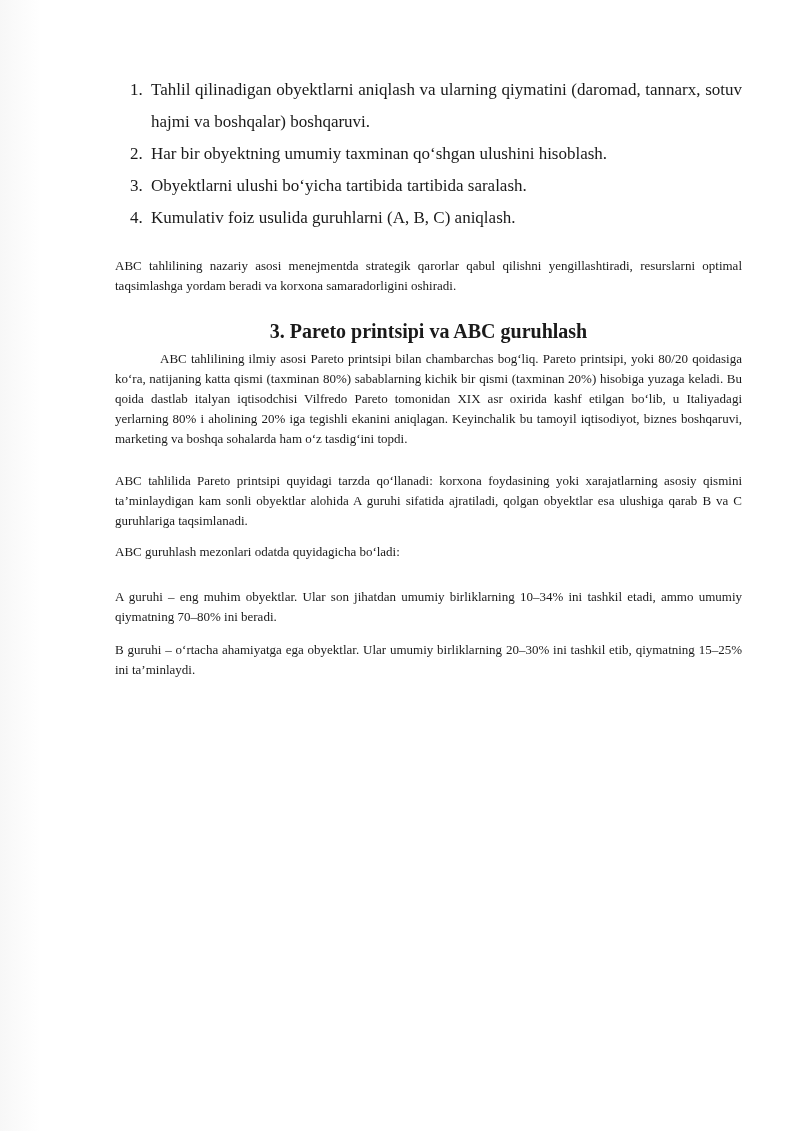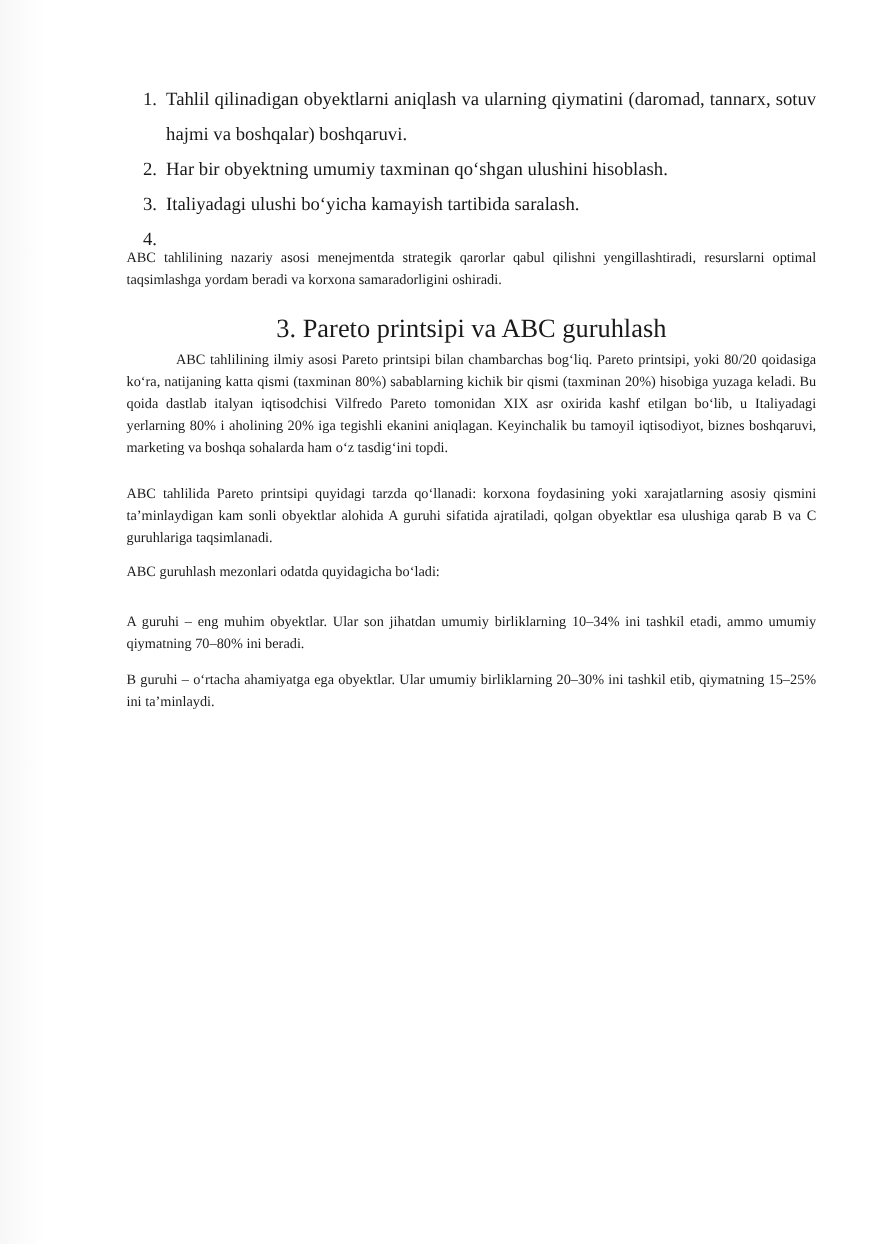--- a/index.html
+++ b/index.html
@@ -39,22 +39,22 @@
   }
   .para {
     margin: 0;
     font-size: 13px;
     line-height: 20px;
     text-align: justify;
   }
   .p-intro    { margin-bottom: 18px; }
   .heading {
     margin: 0 0 1px 0;
-    font-size: 24px;
-    font-weight: normal;
+    font-size: 20px;
+    font-weight: bold;
     line-height: 34px;
     text-align: center;
   }
   .p-pareto   { text-indent: 45px; margin-bottom: 22px; }
   .p-applied  { margin-bottom: 11px; }
   .p-criteria { margin-bottom: 25px; }
   .p-group-a  { margin-bottom: 13px; }
   .p-group-b  { margin-bottom: 0; }
 </style>
 </head>
@@ -67,24 +67,25 @@
       <div class="list-item">
         <span class="list-num">1.</span>
         <span>Tahlil qilinadigan obyektlarni aniqlash va ularning qiymatini (daromad, tannarx, sotuv hajmi va boshqalar) boshqaruvi.</span>
       </div>
       <div class="list-item">
         <span class="list-num">2.</span>
         <span>Har bir obyektning umumiy taxminan qoʻshgan ulushini hisoblash.</span>
       </div>
       <div class="list-item">
         <span class="list-num">3.</span>
-        <span>Italiyadagi ulushi boʻyicha kamayish tartibida saralash.</span>
+        <span>Obyektlarni ulushi boʻyicha tartibida tartibida saralash.</span>
       </div>
       <div class="list-item">
         <span class="list-num">4.</span>
+        <span>Kumulativ foiz usulida guruhlarni (A, B, C) aniqlash.</span>
       </div>
     </div>
 
     <p class="para p-intro">ABC tahlilining nazariy asosi menejmentda strategik qarorlar qabul qilishni yengillashtiradi, resurslarni optimal taqsimlashga yordam beradi va korxona samaradorligini oshiradi.</p>
 
     <h2 class="heading">3. Pareto printsipi va ABC guruhlash</h2>
 
     <p class="para p-pareto">ABC tahlilining ilmiy asosi Pareto printsipi bilan chambarchas bogʻliq. Pareto printsipi, yoki 80/20 qoidasiga koʻra, natijaning katta qismi (taxminan 80%) sabablarning kichik bir qismi (taxminan 20%) hisobiga yuzaga keladi. Bu qoida dastlab italyan iqtisodchisi Vilfredo Pareto tomonidan XIX asr oxirida kashf etilgan boʻlib, u Italiyadagi yerlarning 80% i aholining 20% iga tegishli ekanini aniqlagan. Keyinchalik bu tamoyil iqtisodiyot, biznes boshqaruvi, marketing va boshqa sohalarda ham oʻz tasdigʻini topdi.</p>
 
     <p class="para p-applied">ABC tahlilida Pareto printsipi quyidagi tarzda qoʻllanadi: korxona foydasining yoki xarajatlarning asosiy qismini ta’minlaydigan kam sonli obyektlar alohida A guruhi sifatida ajratiladi, qolgan obyektlar esa ulushiga qarab B va C guruhlariga taqsimlanadi.</p>

